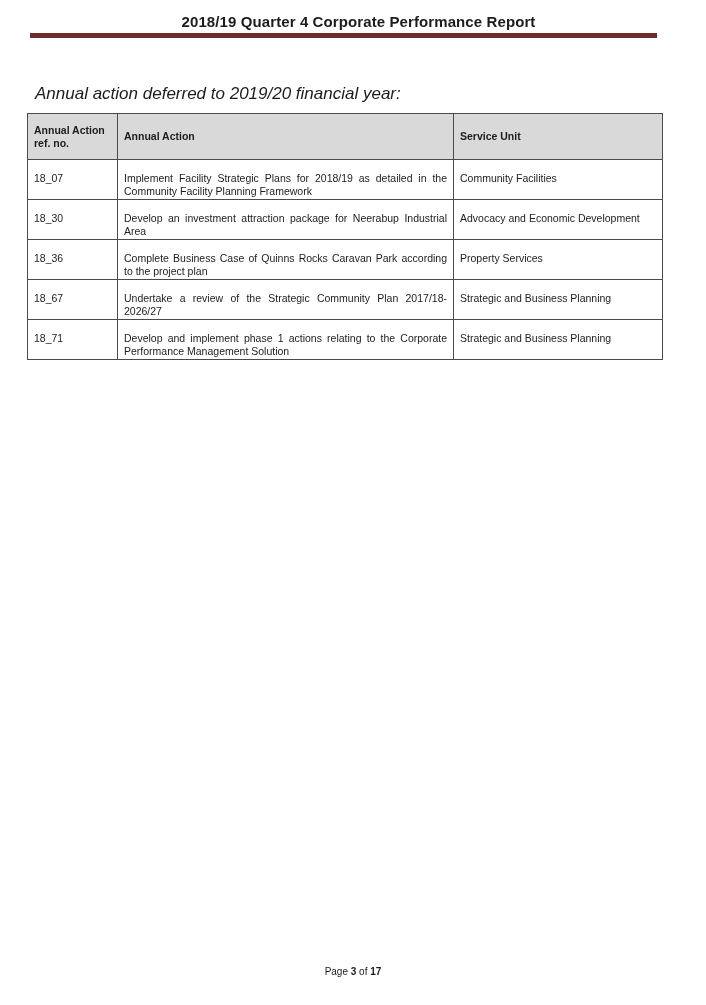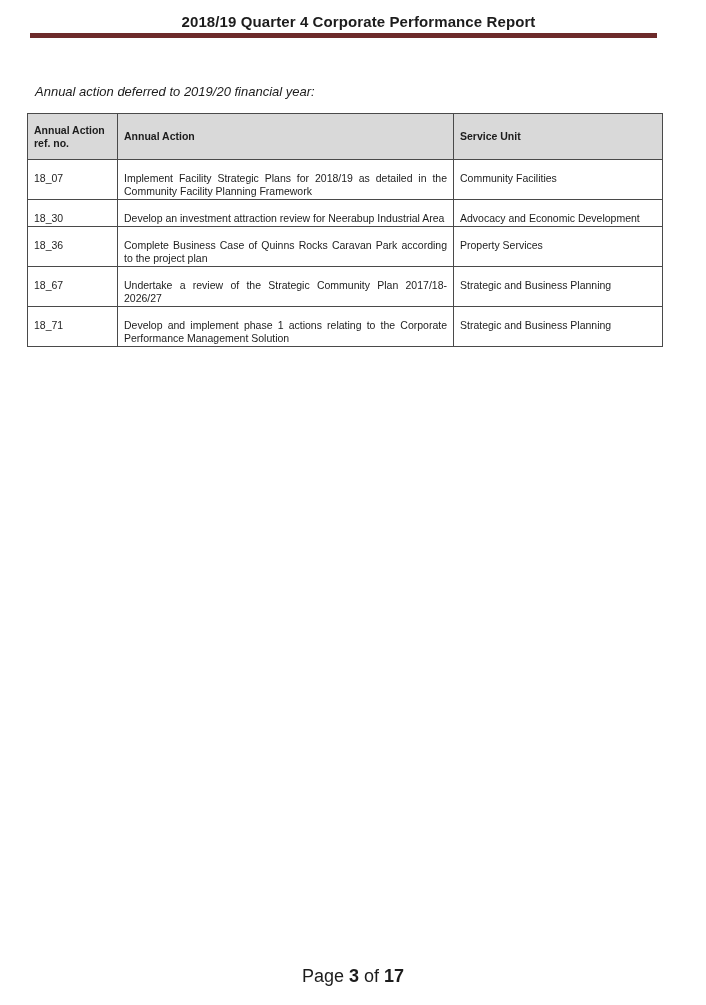--- a/index.html
+++ b/index.html
@@ -24,21 +24,21 @@
     position: absolute;
     top: 33px; left: 30px;
     width: 627px;
     height: 2px;
     border-top: 4px solid #6d2b2b;
     border-bottom: 1px solid #6d2b2b;
   }
   .intro-line {
     position: absolute;
     top: 84px; left: 35px;
-    font-size: 13px;
+    font-size: 17px;
     font-style: italic;
   }
   table.report-table {
     position: absolute;
     top: 113px; left: 27px;
     width: 635px;
     border-collapse: collapse;
     font-size: 10.5px;
     table-layout: fixed;
   }
@@ -60,21 +60,21 @@
   .col-unit  { width: 209px; }
   .report-table td { padding: 12px 6px 1px 6px; }
   .report-table td.col-action {
     text-align: justify;
     text-align-last: left;
   }
   .page-footer {
     position: absolute;
     top: 966px; left: 0; right: 0;
     text-align: center;
-    font-size: 18px;
+    font-size: 10px;
   }
   .page-footer .bold { font-weight: bold; }
 </style>
 </head>
 <body>
 
 <div class="page-title">2018/19 Quarter 4 Corporate Performance Report</div>
 
 <div class="title-rule"></div>
 
@@ -89,21 +89,21 @@
     </tr>
   </thead>
   <tbody>
       <tr>
         <td class="col-ref">18_07</td>
         <td class="col-action">Implement Facility Strategic Plans for 2018/19 as detailed in the Community Facility Planning Framework</td>
         <td class="col-unit">Community Facilities</td>
       </tr>
       <tr>
         <td class="col-ref">18_30</td>
-        <td class="col-action">Develop an investment attraction review for Neerabup Industrial Area</td>
+        <td class="col-action">Develop an investment attraction package for Neerabup Industrial Area</td>
         <td class="col-unit">Advocacy and Economic Development</td>
       </tr>
       <tr>
         <td class="col-ref">18_36</td>
         <td class="col-action">Complete Business Case of Quinns Rocks Caravan Park according to the project plan</td>
         <td class="col-unit">Property Services</td>
       </tr>
       <tr>
         <td class="col-ref">18_67</td>
         <td class="col-action">Undertake a review of the Strategic Community Plan 2017/18-2026/27</td>

